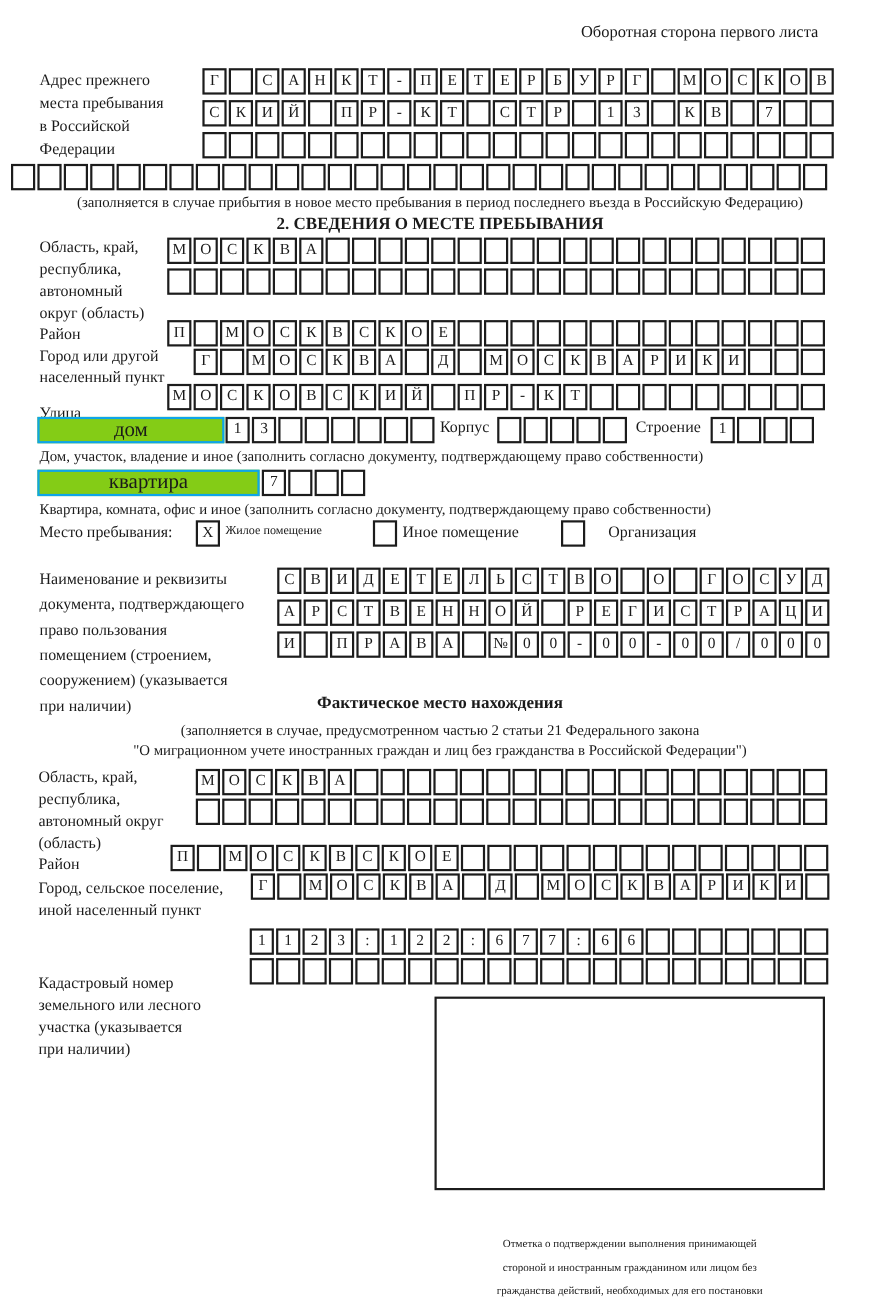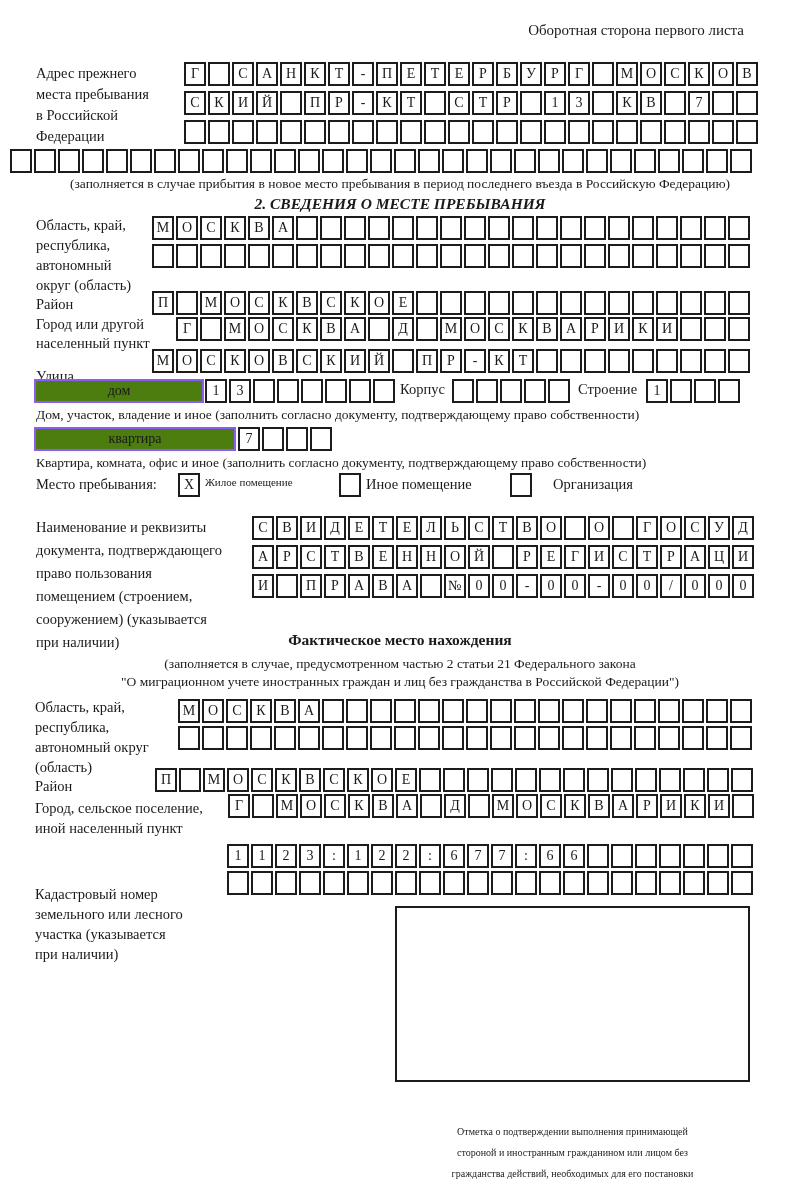--- a/index.html
+++ b/index.html
@@ -14,22 +14,22 @@
   .center{left:0;width:800px;text-align:center;}
   .bold{font-weight:bold;}
   .cellrow{white-space:nowrap;}
   .cell{
     display:inline-block;box-sizing:content-box;
     width:18px;height:20px;border:2px solid #1c1c1c;margin-right:2px;
     text-align:center;font-size:14px;line-height:20px;vertical-align:top;
     background:#fff;
   }
   .widebox{
-    box-sizing:content-box;border:2px solid #8b5cf6;height:20px;line-height:20px;
-    text-align:center;font-size:14px;background:#4d7c0f;display:inline-block;vertical-align:top;
+    box-sizing:content-box;border:2px solid #0ea5e9;height:20px;line-height:20px;
+    text-align:center;font-size:19px;background:#84cc16;display:inline-block;vertical-align:top;
   }
   .cbox{
     display:inline-block;box-sizing:content-box;width:18px;height:20px;
     border:2px solid #1c1c1c;text-align:center;font-size:14px;line-height:20px;vertical-align:top;
   }
   .bigbox{border:2px solid #1c1c1c;background:#fff;}
 </style>
 </head>
 <body>
 
@@ -40,21 +40,21 @@
   <div class="abs lbl" style="left:36px;top:63px;">Адрес прежнего
 места пребывания
 в Российской
 Федерации</div>
   <div class="abs cellrow" style="left:184px;top:62px;"><span class="cell">Г</span><span class="cell"></span><span class="cell">С</span><span class="cell">А</span><span class="cell">Н</span><span class="cell">К</span><span class="cell">Т</span><span class="cell">-</span><span class="cell">П</span><span class="cell">Е</span><span class="cell">Т</span><span class="cell">Е</span><span class="cell">Р</span><span class="cell">Б</span><span class="cell">У</span><span class="cell">Р</span><span class="cell">Г</span><span class="cell"></span><span class="cell">М</span><span class="cell">О</span><span class="cell">С</span><span class="cell">К</span><span class="cell">О</span><span class="cell">В</span></div>
   <div class="abs cellrow" style="left:184px;top:91px;"><span class="cell">С</span><span class="cell">К</span><span class="cell">И</span><span class="cell">Й</span><span class="cell"></span><span class="cell">П</span><span class="cell">Р</span><span class="cell">-</span><span class="cell">К</span><span class="cell">Т</span><span class="cell"></span><span class="cell">С</span><span class="cell">Т</span><span class="cell">Р</span><span class="cell"></span><span class="cell">1</span><span class="cell">3</span><span class="cell"></span><span class="cell">К</span><span class="cell">В</span><span class="cell"></span><span class="cell">7</span><span class="cell"></span><span class="cell"></span></div>
   <div class="abs cellrow" style="left:184px;top:120px;"><span class="cell"></span><span class="cell"></span><span class="cell"></span><span class="cell"></span><span class="cell"></span><span class="cell"></span><span class="cell"></span><span class="cell"></span><span class="cell"></span><span class="cell"></span><span class="cell"></span><span class="cell"></span><span class="cell"></span><span class="cell"></span><span class="cell"></span><span class="cell"></span><span class="cell"></span><span class="cell"></span><span class="cell"></span><span class="cell"></span><span class="cell"></span><span class="cell"></span><span class="cell"></span><span class="cell"></span></div>
   <div class="abs cellrow" style="left:10px;top:149px;"><span class="cell"></span><span class="cell"></span><span class="cell"></span><span class="cell"></span><span class="cell"></span><span class="cell"></span><span class="cell"></span><span class="cell"></span><span class="cell"></span><span class="cell"></span><span class="cell"></span><span class="cell"></span><span class="cell"></span><span class="cell"></span><span class="cell"></span><span class="cell"></span><span class="cell"></span><span class="cell"></span><span class="cell"></span><span class="cell"></span><span class="cell"></span><span class="cell"></span><span class="cell"></span><span class="cell"></span><span class="cell"></span><span class="cell"></span><span class="cell"></span><span class="cell"></span><span class="cell"></span><span class="cell"></span><span class="cell"></span></div>
   <div class="abs cap center" style="top:176px;">(заполняется в случае прибытия в новое место пребывания в период последнего въезда в Российскую Федерацию)</div>
 
-  <div class="abs center bold" style="top:195px;font-size:15.5px;font-style:italic;">2. СВЕДЕНИЯ О МЕСТЕ ПРЕБЫВАНИЯ</div>
+  <div class="abs center bold" style="top:195px;font-size:15.5px;">2. СВЕДЕНИЯ О МЕСТЕ ПРЕБЫВАНИЯ</div>
 
   <div class="abs lbl" style="left:36px;top:215px;line-height:20px;">Область, край,
 республика,
 автономный
 округ (область)</div>
   <div class="abs cellrow" style="left:152px;top:216px;"><span class="cell">М</span><span class="cell">О</span><span class="cell">С</span><span class="cell">К</span><span class="cell">В</span><span class="cell">А</span><span class="cell"></span><span class="cell"></span><span class="cell"></span><span class="cell"></span><span class="cell"></span><span class="cell"></span><span class="cell"></span><span class="cell"></span><span class="cell"></span><span class="cell"></span><span class="cell"></span><span class="cell"></span><span class="cell"></span><span class="cell"></span><span class="cell"></span><span class="cell"></span><span class="cell"></span><span class="cell"></span><span class="cell"></span></div>
   <div class="abs cellrow" style="left:152px;top:244px;"><span class="cell"></span><span class="cell"></span><span class="cell"></span><span class="cell"></span><span class="cell"></span><span class="cell"></span><span class="cell"></span><span class="cell"></span><span class="cell"></span><span class="cell"></span><span class="cell"></span><span class="cell"></span><span class="cell"></span><span class="cell"></span><span class="cell"></span><span class="cell"></span><span class="cell"></span><span class="cell"></span><span class="cell"></span><span class="cell"></span><span class="cell"></span><span class="cell"></span><span class="cell"></span><span class="cell"></span><span class="cell"></span></div>
 
   <div class="abs lbl" style="left:36px;top:294px;">Район</div>
   <div class="abs cellrow" style="left:152px;top:291px;"><span class="cell">П</span><span class="cell"></span><span class="cell">М</span><span class="cell">О</span><span class="cell">С</span><span class="cell">К</span><span class="cell">В</span><span class="cell">С</span><span class="cell">К</span><span class="cell">О</span><span class="cell">Е</span><span class="cell"></span><span class="cell"></span><span class="cell"></span><span class="cell"></span><span class="cell"></span><span class="cell"></span><span class="cell"></span><span class="cell"></span><span class="cell"></span><span class="cell"></span><span class="cell"></span><span class="cell"></span><span class="cell"></span><span class="cell"></span></div>

